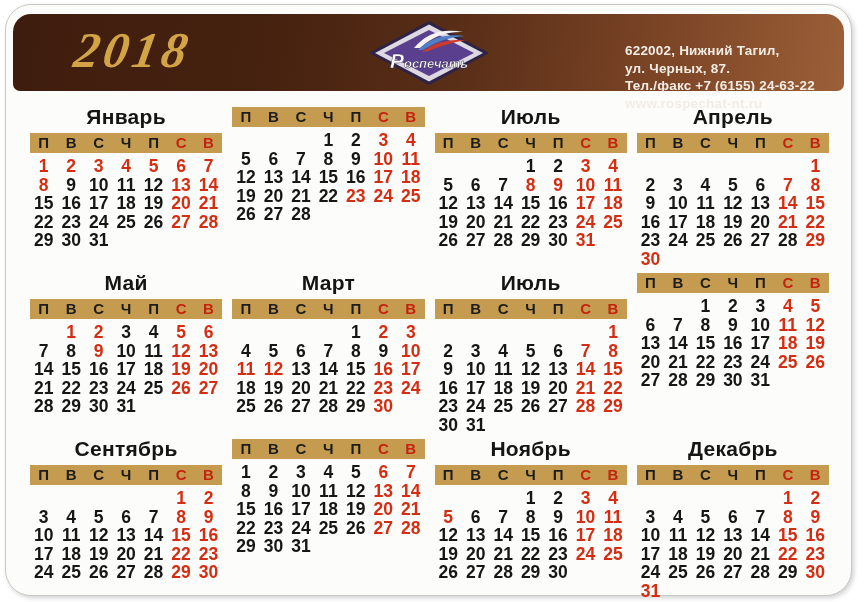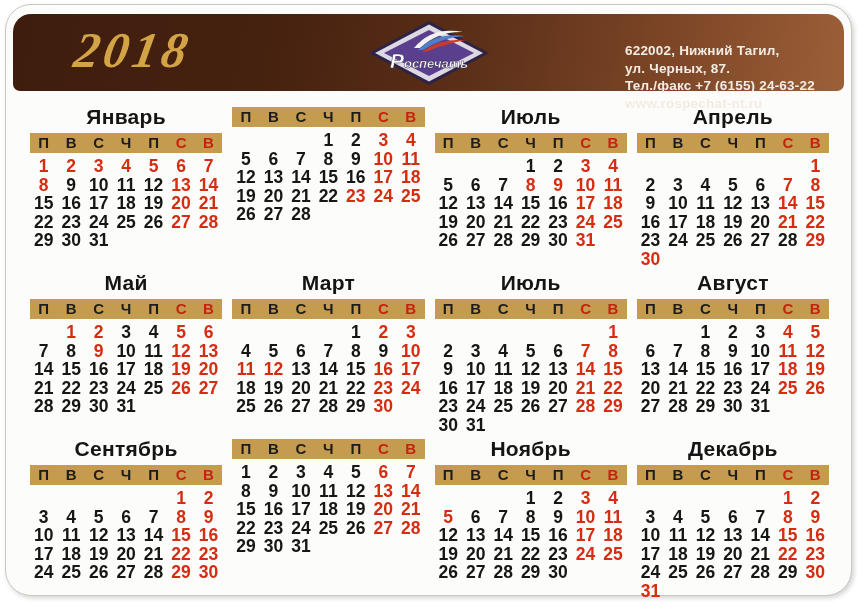--- a/index.html
+++ b/index.html
@@ -457,21 +457,20 @@
           <span class="day-cell">25</span>
           <span class="day-cell">26</span>
           <span class="day-cell">27</span>
           <span class="day-cell red">28</span>
           <span class="day-cell red">29</span>
           <span class="day-cell">30</span>
           <span class="day-cell">31</span>
         </div>
       </div>
       <div class="month-block">
-        <div class="month-title">Август</div>
         <div class="weekday-band">
           <span class="wk">П</span>
           <span class="wk">В</span>
           <span class="wk">С</span>
           <span class="wk">Ч</span>
           <span class="wk">П</span>
           <span class="wk red">С</span>
           <span class="wk red">В</span>
         </div>
         <div class="dates-grid">

